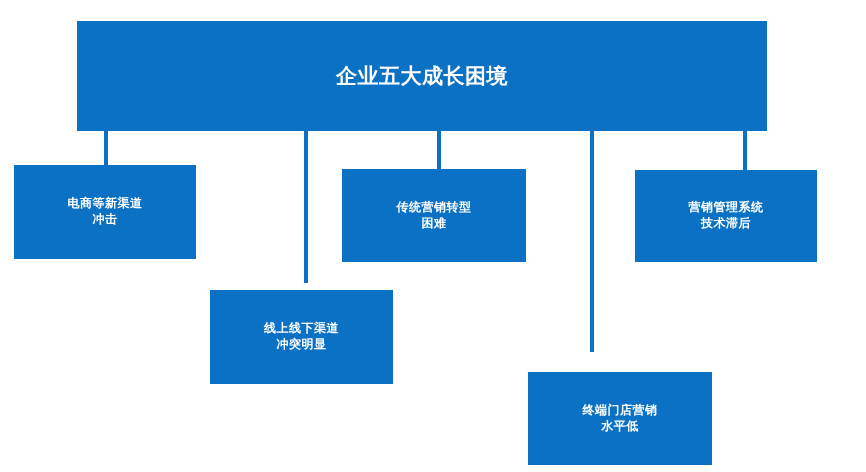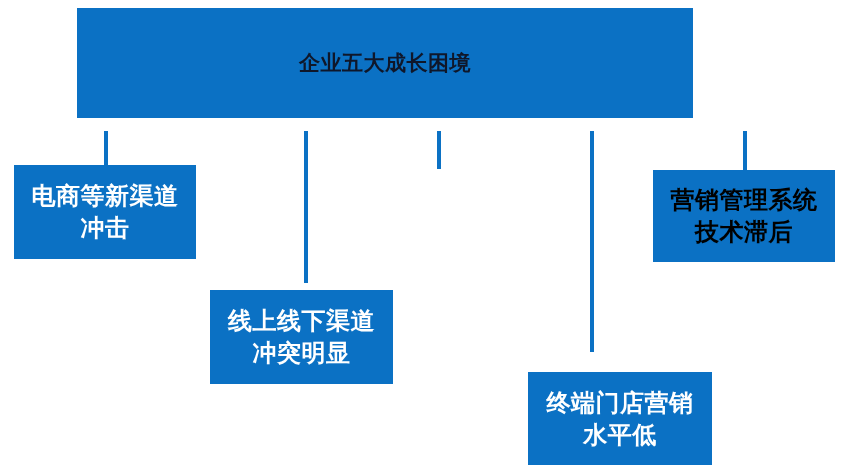--- a/index.html
+++ b/index.html
@@ -27,21 +27,21 @@
     color: #ffffff;
     line-height: 1.32;
     white-space: pre-line;
     letter-spacing: 0.5px;
   }
   .node-root {
     font-size: 21px;
     font-weight: bold;
   }
   .node-leaf {
-    font-size: 24px;
+    font-size: 12px;
     font-weight: bold;
   }
   .connector {
     position: absolute;
     box-sizing: border-box;
   }
   .connector-v {
     width: 4px;
   }
 </style>
@@ -49,24 +49,26 @@
 <body>
 
 <div id="diagram-canvas" style="width: 866px; height: 472px; background: rgb(255, 255, 255);">
 
   <div class="connector connector-v" style="left: 104px; top: 131px; height: 34px; background: rgb(11, 113, 196);"></div>
   <div class="connector connector-v" style="left: 304px; top: 131px; height: 152px; background: rgb(11, 113, 196);"></div>
   <div class="connector connector-v" style="left: 437px; top: 131px; height: 38px; background: rgb(11, 113, 196);"></div>
   <div class="connector connector-v" style="left: 590px; top: 131px; height: 221px; background: rgb(11, 113, 196);"></div>
   <div class="connector connector-v" style="left: 743px; top: 131px; height: 39px; background: rgb(11, 113, 196);"></div>
 
-  <div class="node node-root" style="left: 77px; top: 8px; width: 616px; height: 110px; background: rgb(11, 113, 196); color: #0f172a;">企业五大成长困境</div>
+  <div class="node node-root" style="left: 77px; top: 21px; width: 690px; height: 110px; background: rgb(11, 113, 196); color: #ffffff;">企业五大成长困境</div>
 
   <div class="node node-leaf" style="left: 14px; top: 165px; width: 182px; height: 94px; background: rgb(11, 113, 196); color: rgb(255, 255, 255);">电商等新渠道
 冲击</div>
   <div class="node node-leaf" style="left: 210px; top: 290px; width: 183px; height: 94px; background: rgb(11, 113, 196); color: rgb(255, 255, 255);">线上线下渠道
 冲突明显</div>
+  <div class="node node-leaf" style="left: 342px; top: 169px; width: 184px; height: 93px; background: rgb(11, 113, 196); color: rgb(255, 255, 255);">传统营销转型
+困难</div>
   <div class="node node-leaf" style="left: 528px; top: 372px; width: 184px; height: 93px; background: rgb(11, 113, 196); color: rgb(255, 255, 255);">终端门店营销
 水平低</div>
-  <div class="node node-leaf" style="left: 653px; top: 170px; width: 182px; height: 92px; background: rgb(11, 113, 196); color: #000000;">营销管理系统
+  <div class="node node-leaf" style="left: 635px; top: 170px; width: 182px; height: 92px; background: rgb(11, 113, 196); color: #ffffff;">营销管理系统
 技术滞后</div>
 
 </div>
 
 </body></html>

